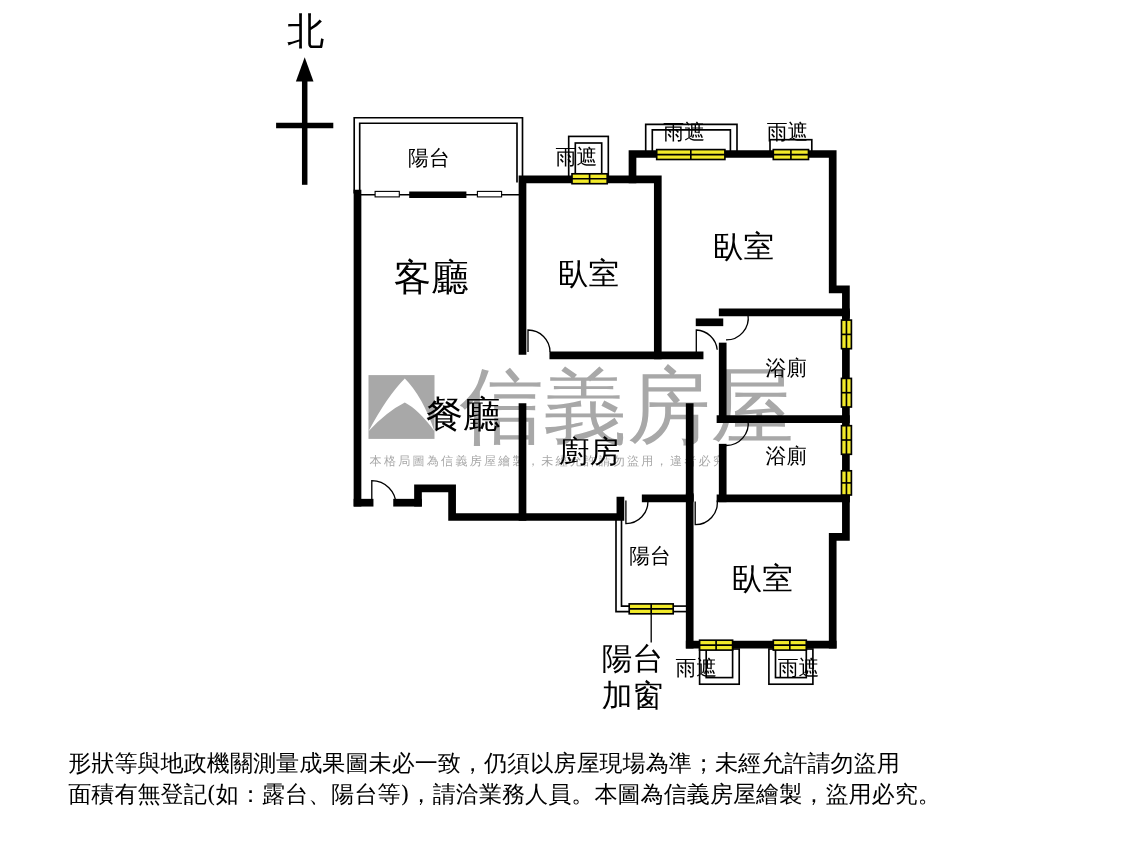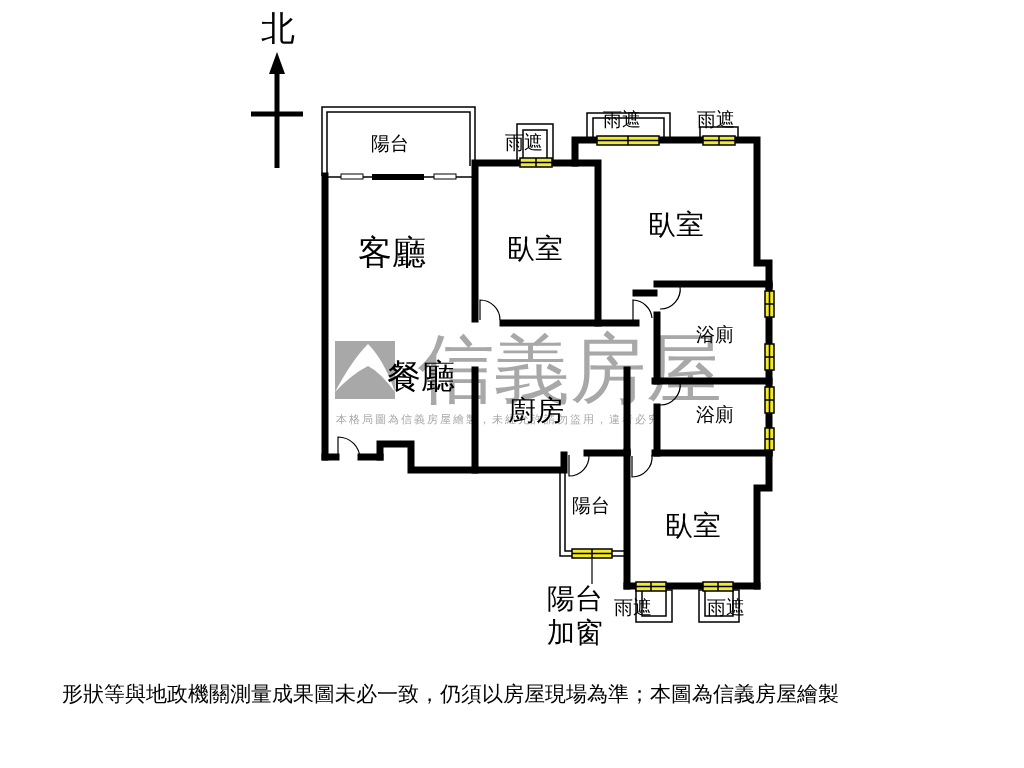--- a/index.html
+++ b/index.html
@@ -187,14 +187,15 @@
   <text class="room-label lbl-xs" x="603" y="126">雨遮</text>
   <text class="room-label lbl-xs" x="697" y="126">雨遮</text>
   <text class="room-label lbl-xs" x="614" y="614">雨遮</text>
   <text class="room-label lbl-xs" x="707" y="614">雨遮</text>
 
   <text class="room-label lbl-med" x="547" y="608">陽台</text>
   <text class="room-label lbl-med" x="547" y="642">加窗</text>
 </svg>
 
 <div id="disclaimer">
-  <div>形狀等與地政機關測量成果圖未必一致，仍須以房屋現場為準；本圖為信義房屋繪製</div>
+  <div>形狀等與地政機關測量成果圖未必一致，仍須以房屋現場為準；未經允許請勿盜用</div>
+  <div>面積有無登記(如：露台、陽台等)，請洽業務人員。本圖為信義房屋繪製，盜用必究。</div>
 </div>
 
 </body></html>

